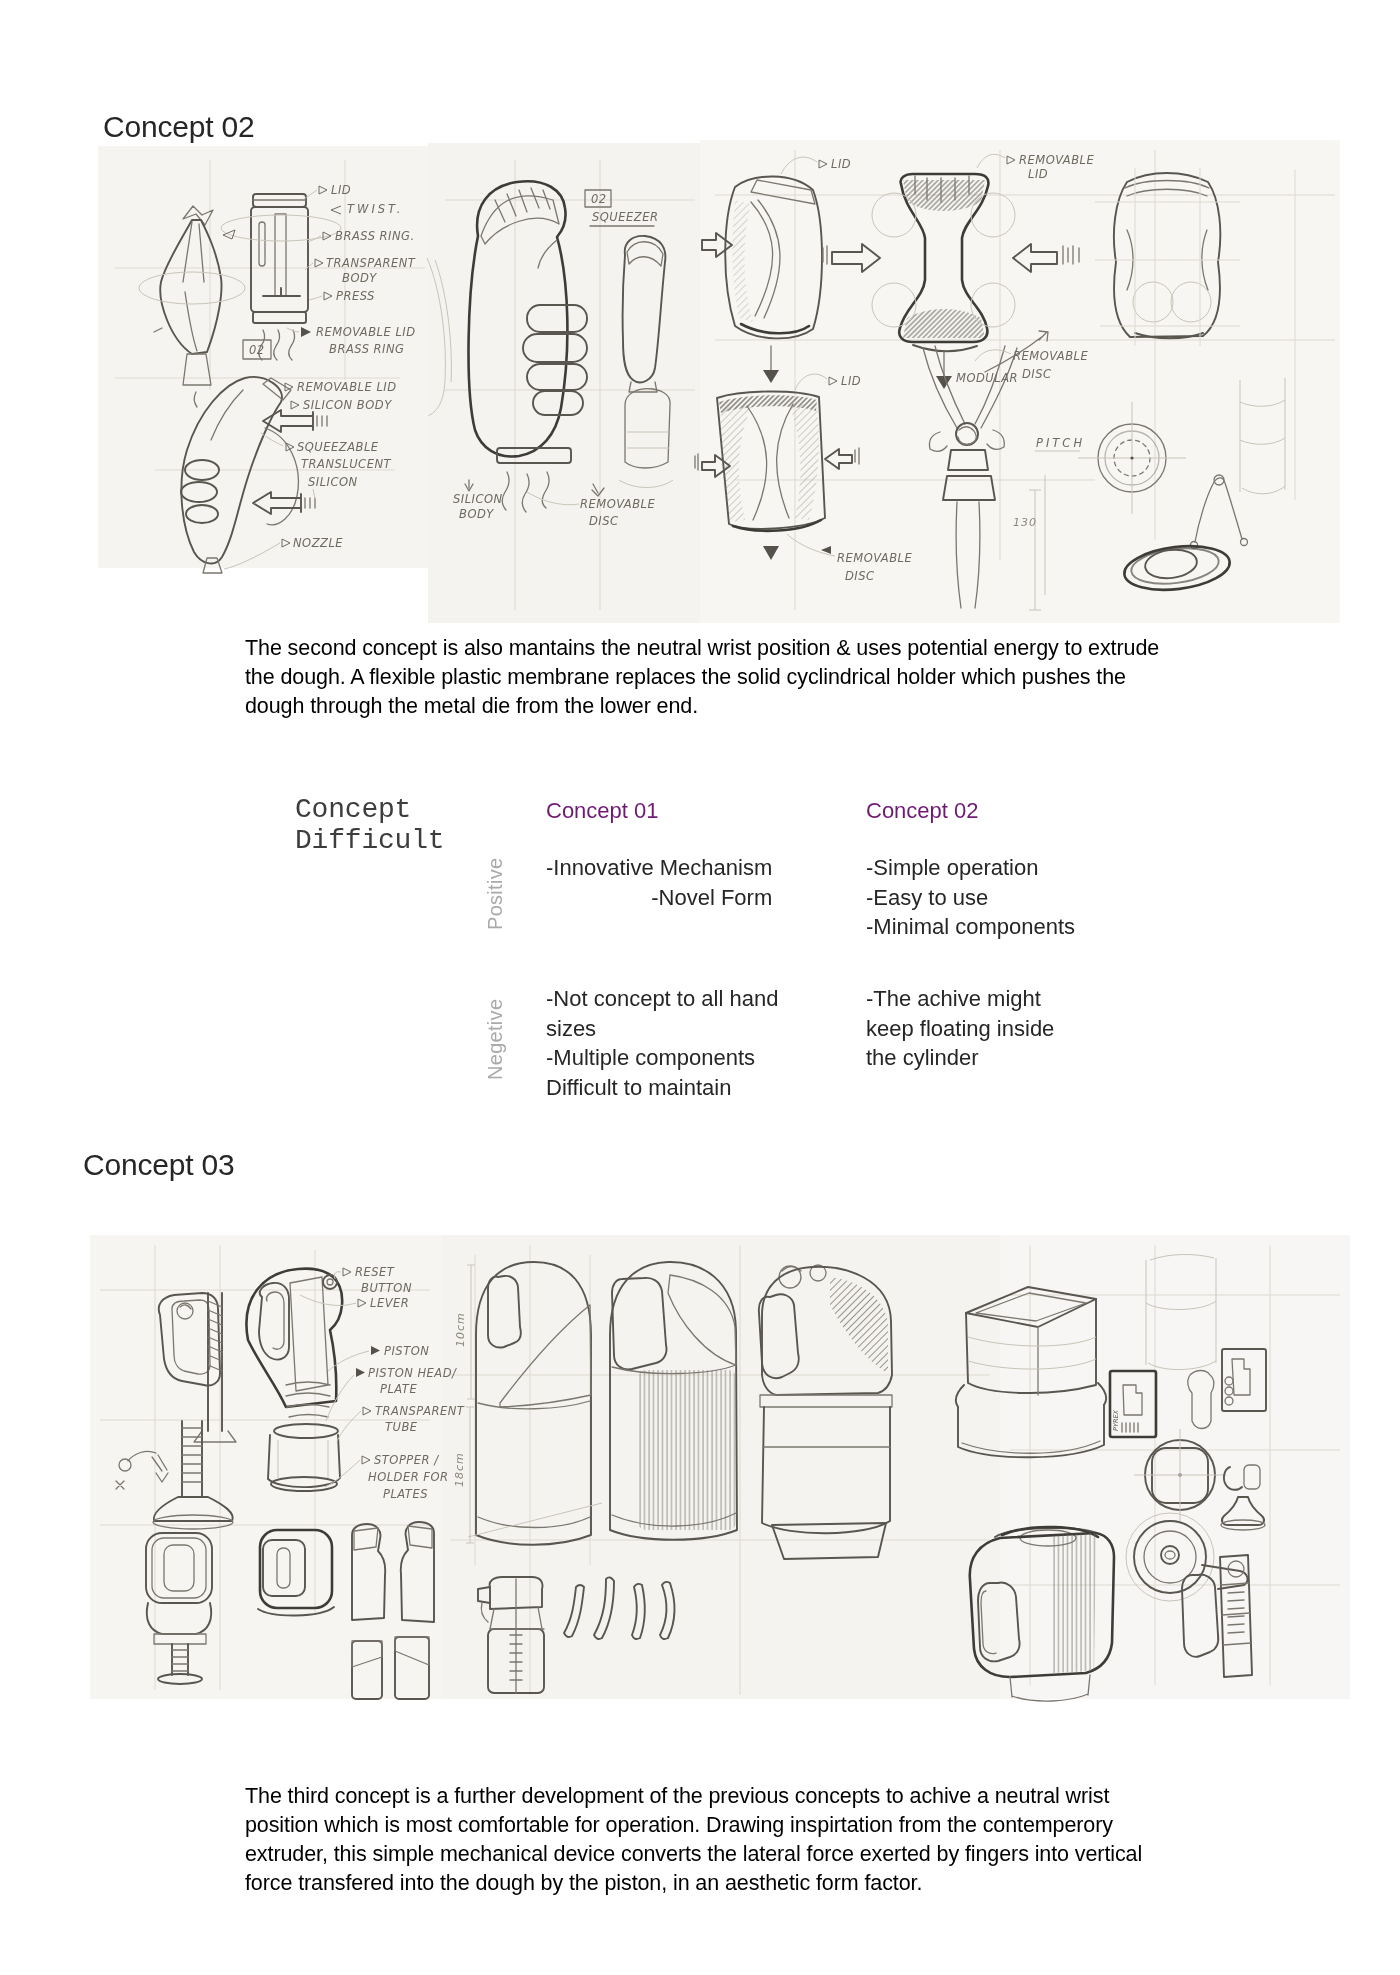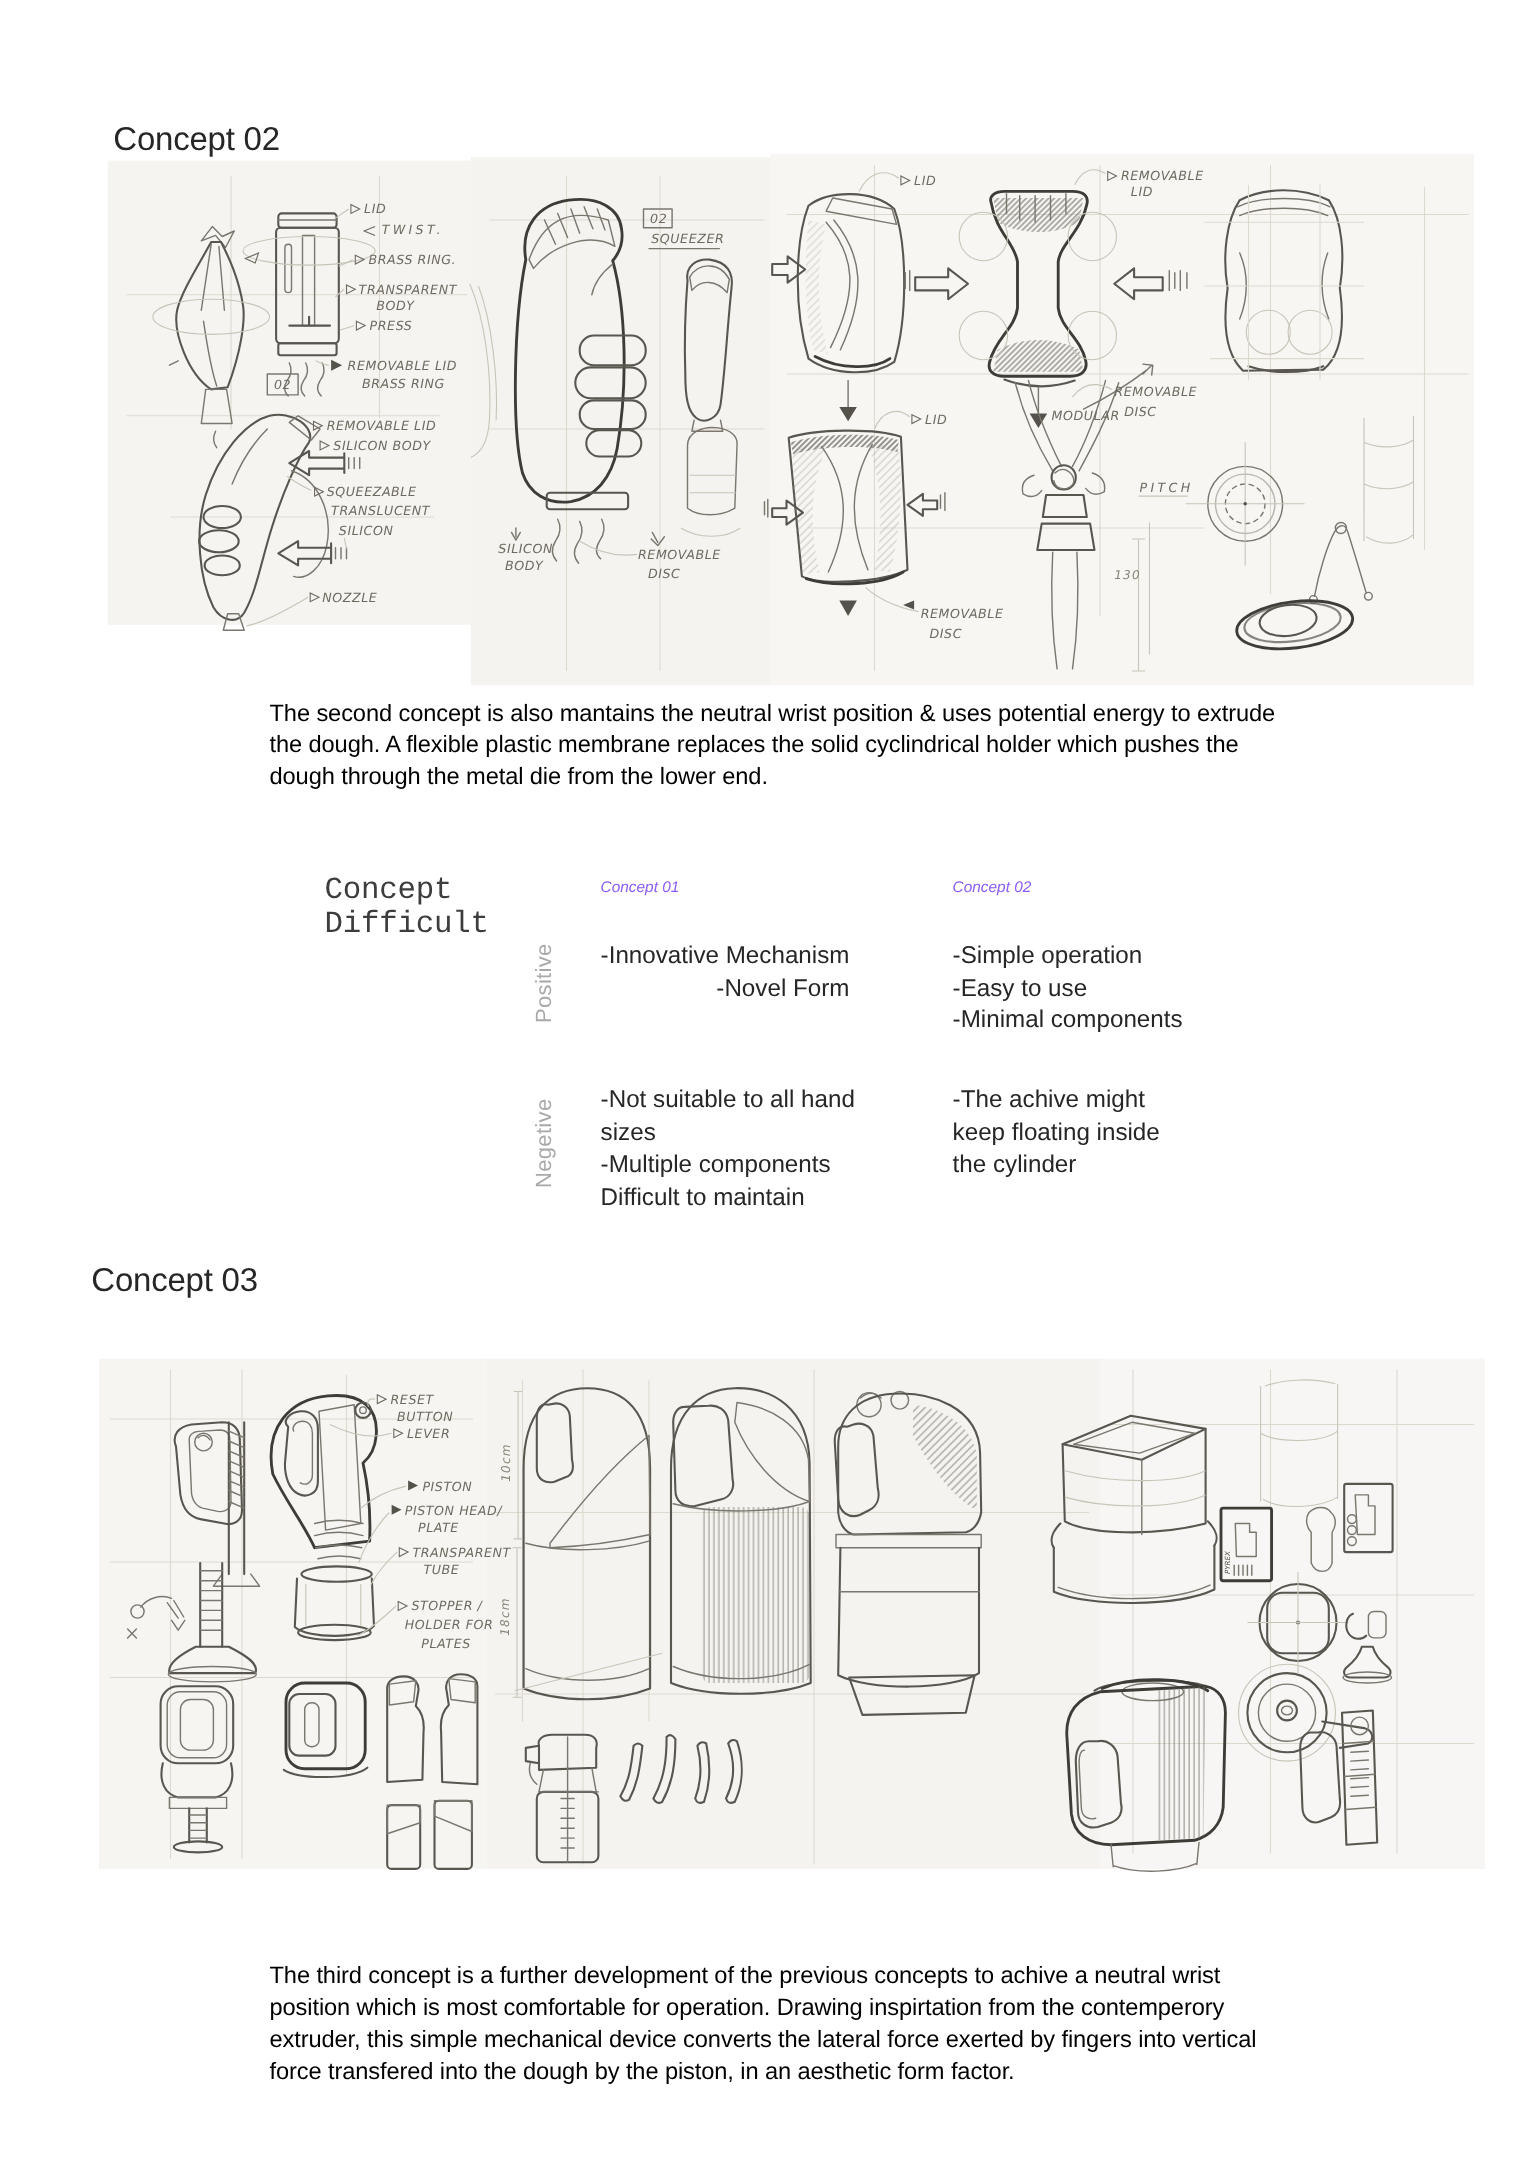--- a/index.html
+++ b/index.html
@@ -4,21 +4,21 @@
 <style>
   html,body{margin:0;padding:0;background:#ffffff;}
   body{width:1400px;height:1975px;position:relative;font-family:"Liberation Sans",sans-serif;color:#2b2b2b;overflow:hidden;}
   .h{position:absolute;font-size:30px;font-weight:400;color:#262626;letter-spacing:-0.2px;white-space:nowrap;}
   #h-c2{left:103px;top:110px;}
   #h-c3{left:83px;top:1148px;}
   .para{position:absolute;font-size:21.5px;line-height:29px;letter-spacing:-0.1px;color:#000000;margin:0;}
   #para1{left:245px;top:634px;width:925px;}
   #para2{left:245px;top:1782px;width:930px;}
   .an-title{position:absolute;left:295px;top:794px;font-size:28px;line-height:31px;color:#3d3d3d;letter-spacing:-0.2px;font-family:Liberation Mono, monospace;}
-  .col-h{position:absolute;top:798px;font-size:14px;color:#8b5cf6;white-space:nowrap;font-style:italic;}
+  .col-h{position:absolute;top:798px;font-size:22px;color:#701a75;white-space:nowrap;}
   #colh1{left:546px;}
   #colh2{left:866px;}
   .cell{position:absolute;font-size:22px;line-height:29.5px;color:#262626;}
   .cell div{white-space:nowrap;}
   #pos1{left:546px;top:853px;text-align:right;}
   #pos2{left:866px;top:853px;}
   #neg1{left:546px;top:984px;}
   #neg2{left:866px;top:984px;}
   .rot{position:absolute;font-size:20px;color:#a9a9a9;white-space:nowrap;transform:rotate(-90deg);transform-origin:left top;letter-spacing:0.3px;}
   #rot-pos{left:484px;top:930px;}
@@ -319,21 +319,21 @@
   <div class="cell" id="pos1">
     <div>-Innovative Mechanism</div>
     <div>-Novel Form</div>
   </div>
   <div class="cell" id="pos2">
     <div>-Simple operation</div>
     <div>-Easy to use</div>
     <div>-Minimal components</div>
   </div>
   <div class="cell" id="neg1">
-    <div>-Not suitable to all hand</div>
+    <div>-Not concept to all hand</div>
     <div>sizes</div>
     <div>-Multiple components</div>
     <div>Difficult to maintain</div>
   </div>
   <div class="cell" id="neg2">
     <div>-The achive might</div>
     <div>keep floating inside</div>
     <div>the cylinder</div>
   </div>
 </section>

